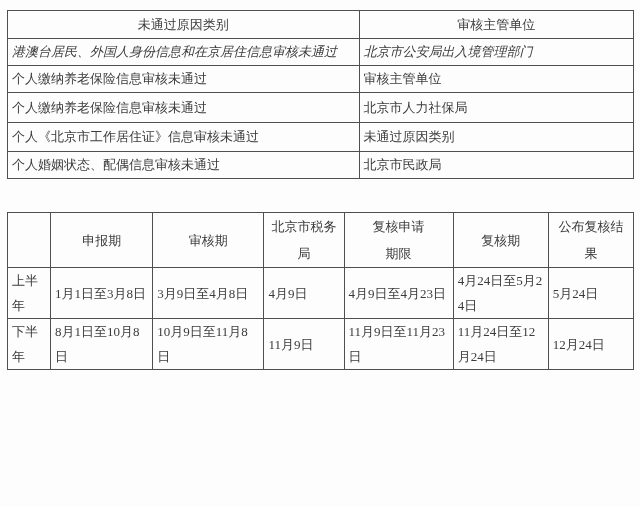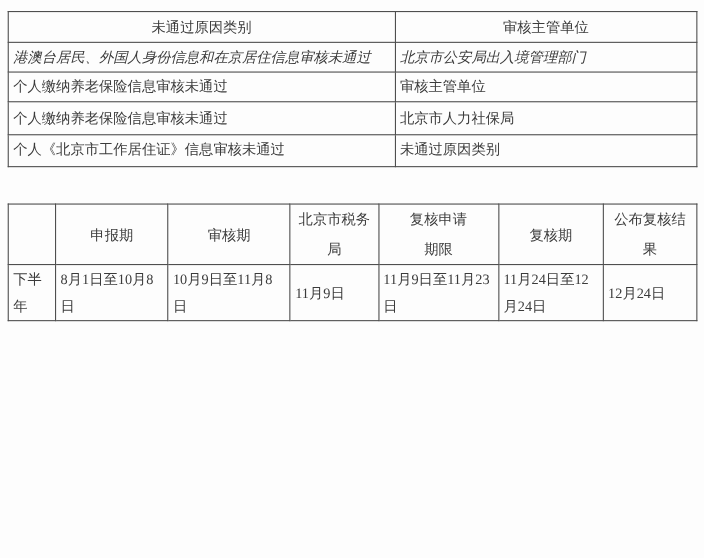--- a/index.html
+++ b/index.html
@@ -31,21 +31,21 @@
   
   #reason-table { width: 627px; }
   #reason-table th, #reason-table td { line-height: 26px; }
   #reason-table .ln { line-height: 28px; }
   .rt-h  { height: 28px; }
   .rt-r0 { height: 84px; }
   .rt-r1 { height: 26px; font-style: italic; }
   .rt-r2 { height: 60px; }
   .rt-r3 { height: 25px; }
   .rt-r4 { height: 30px; }
-  .rt-r5 { height: 29px; font-family: Liberation Mono, monospace; }
+  .rt-r5 { height: 29px; }
   .rt-r6 { height: 26px; }
   
   #schedule-table { width: 627px; margin-top: 33px; }
   #schedule-table th { line-height: 27px; }
   #schedule-table td { line-height: 25px; word-break: break-all; }
   .st-h  { height: 53px; }
   .st-r0 { height: 40px; }
   .st-r1 { height: 50px; }
 </style>
 </head>
@@ -70,20 +70,24 @@
     <td>审核主管单位</td>
   </tr>
   <tr class="rt-r4">
     <td>个人缴纳养老保险信息审核未通过</td>
     <td>北京市人力社保局</td>
   </tr>
   <tr class="rt-r5">
     <td>个人《北京市工作居住证》信息审核未通过</td>
     <td>未通过原因类别</td>
   </tr>
+  <tr class="rt-r6">
+    <td>个人婚姻状态、配偶信息审核未通过</td>
+    <td>北京市民政局</td>
+  </tr>
 </tbody>
   </table>
 
 <table id="schedule-table">
   <colgroup>
     <col style="width:43px">
     <col style="width:102px">
     <col style="width:111px">
     <col style="width:80px">
     <col style="width:109px">
@@ -96,20 +100,29 @@
     <th>申报期</th>
     <th>审核期</th>
     <th>北京市税务局</th>
     <th>
       <div class="ln">复核申请</div>
       <div class="ln">期限</div>
     </th>
     <th>复核期</th>
     <th>公布复核结果</th>
   </tr>
+  <tr class="st-r0">
+    <td>上半年</td>
+    <td>1月1日至3月8日</td>
+    <td>3月9日至4月8日</td>
+    <td>4月9日</td>
+    <td>4月9日至4月23日</td>
+    <td>4月24日至5月24日</td>
+    <td>5月24日</td>
+  </tr>
   <tr class="st-r1">
     <td>下半年</td>
     <td>8月1日至10月8日</td>
     <td>10月9日至11月8日</td>
     <td>11月9日</td>
     <td>11月9日至11月23日</td>
     <td>11月24日至12月24日</td>
     <td>12月24日</td>
   </tr>
 </tbody>

